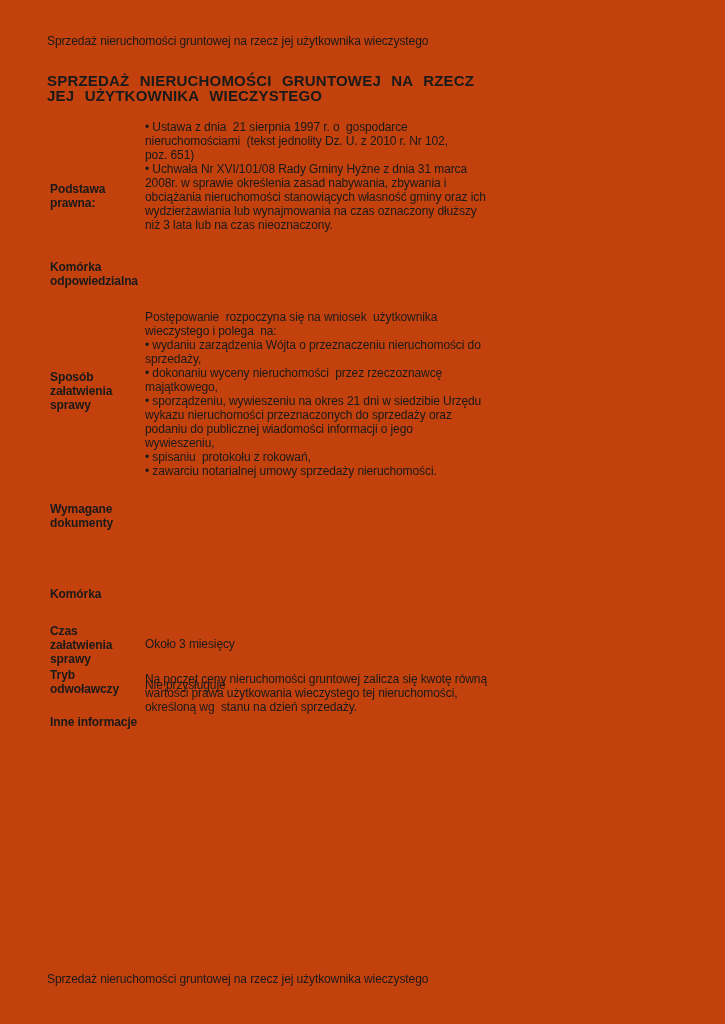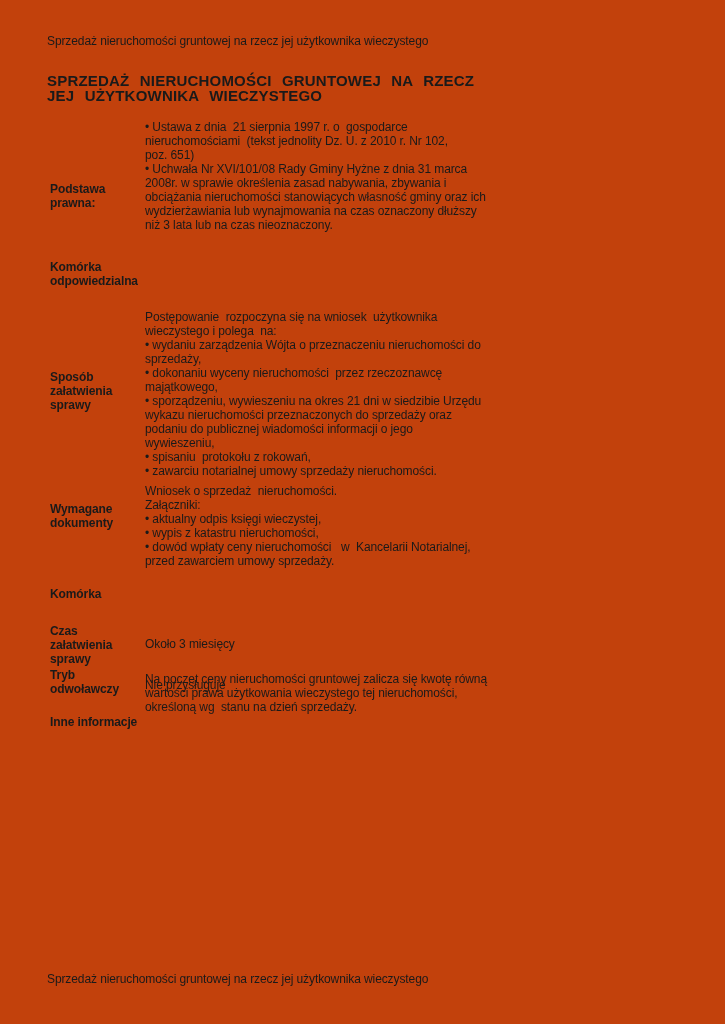--- a/index.html
+++ b/index.html
@@ -80,26 +80,20 @@
 majątkowego,
 • sporządzeniu, wywieszeniu na okres 21 dni w siedzibie Urzędu
 wykazu nieruchomości przeznaczonych do sprzedaży oraz
 podaniu do publicznej wiadomości informacji o jego
 wywieszeniu,
 • spisaniu  protokołu z rokowań,
 • zawarciu notarialnej umowy sprzedaży nieruchomości.</div>
 
   <div class="sec-label" style="top:502px">Wymagane
 dokumenty</div>
-  <div class="sec-content" style="top:484px">Wniosek o sprzedaż  nieruchomości.
-Załączniki:
-• aktualny odpis księgi wieczystej,
-• wypis z katastru nieruchomości,
-• dowód wpłaty ceny nieruchomości   w  Kancelarii Notarialnej,
-przed zawarciem umowy sprzedaży.</div>
 
   <div class="sec-label" style="top:587px">Komórka</div>
 
   <div class="sec-label" style="top:624px">Czas
 załatwienia
 sprawy</div>
   <div class="sec-content" style="top:637px">Około 3 miesięcy</div>
 
   <div class="sec-label" style="top:668px">Tryb
 odwoławczy</div>

